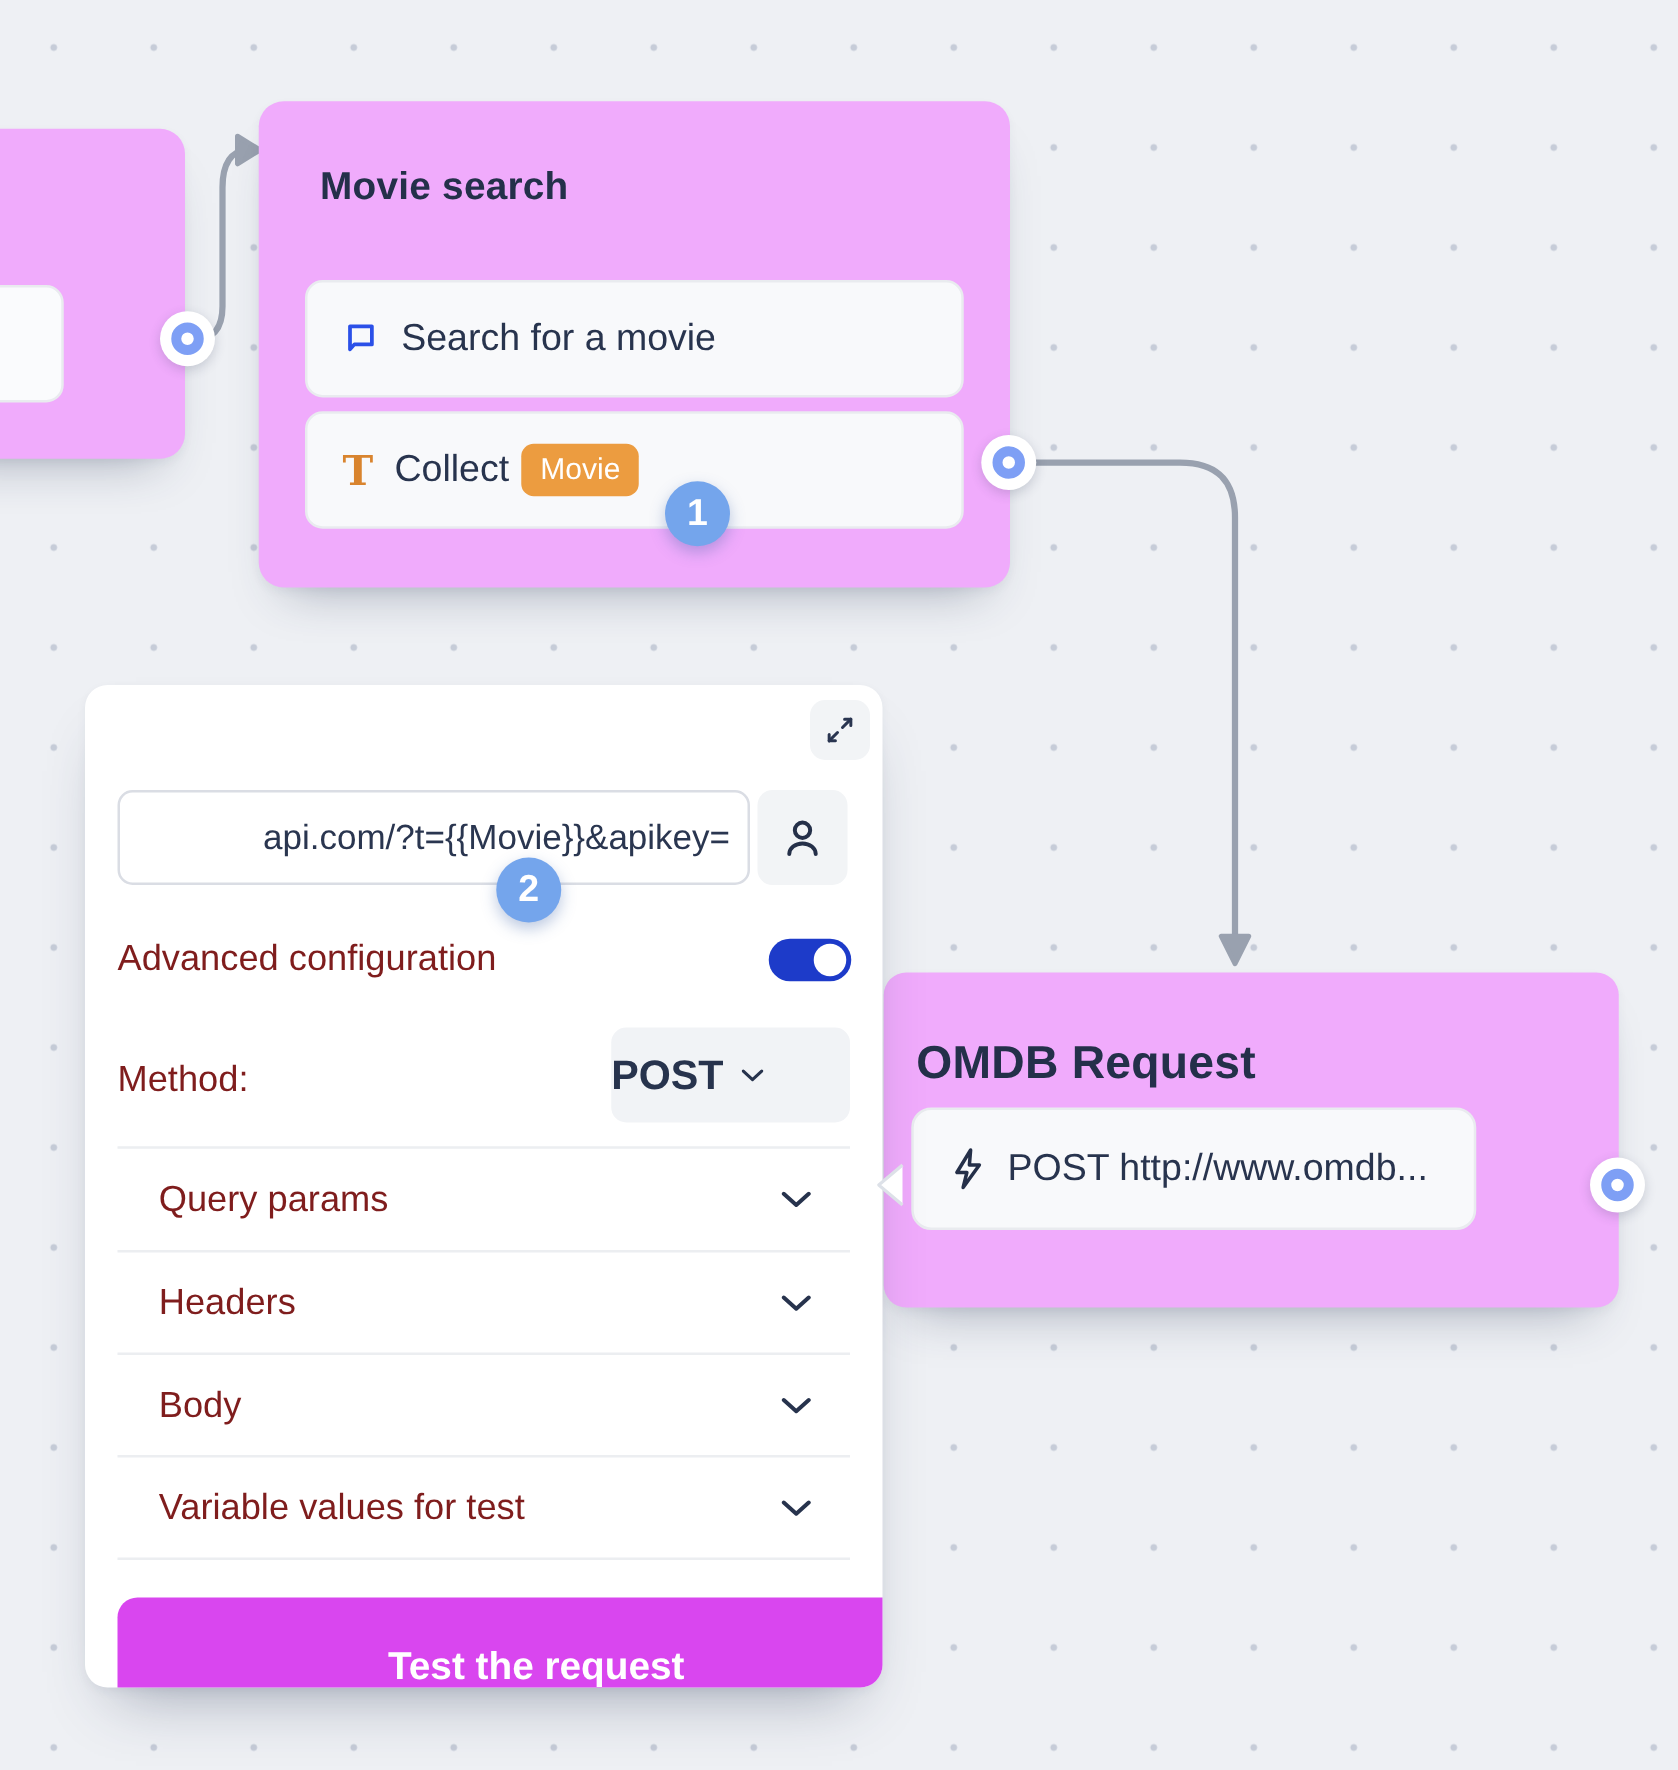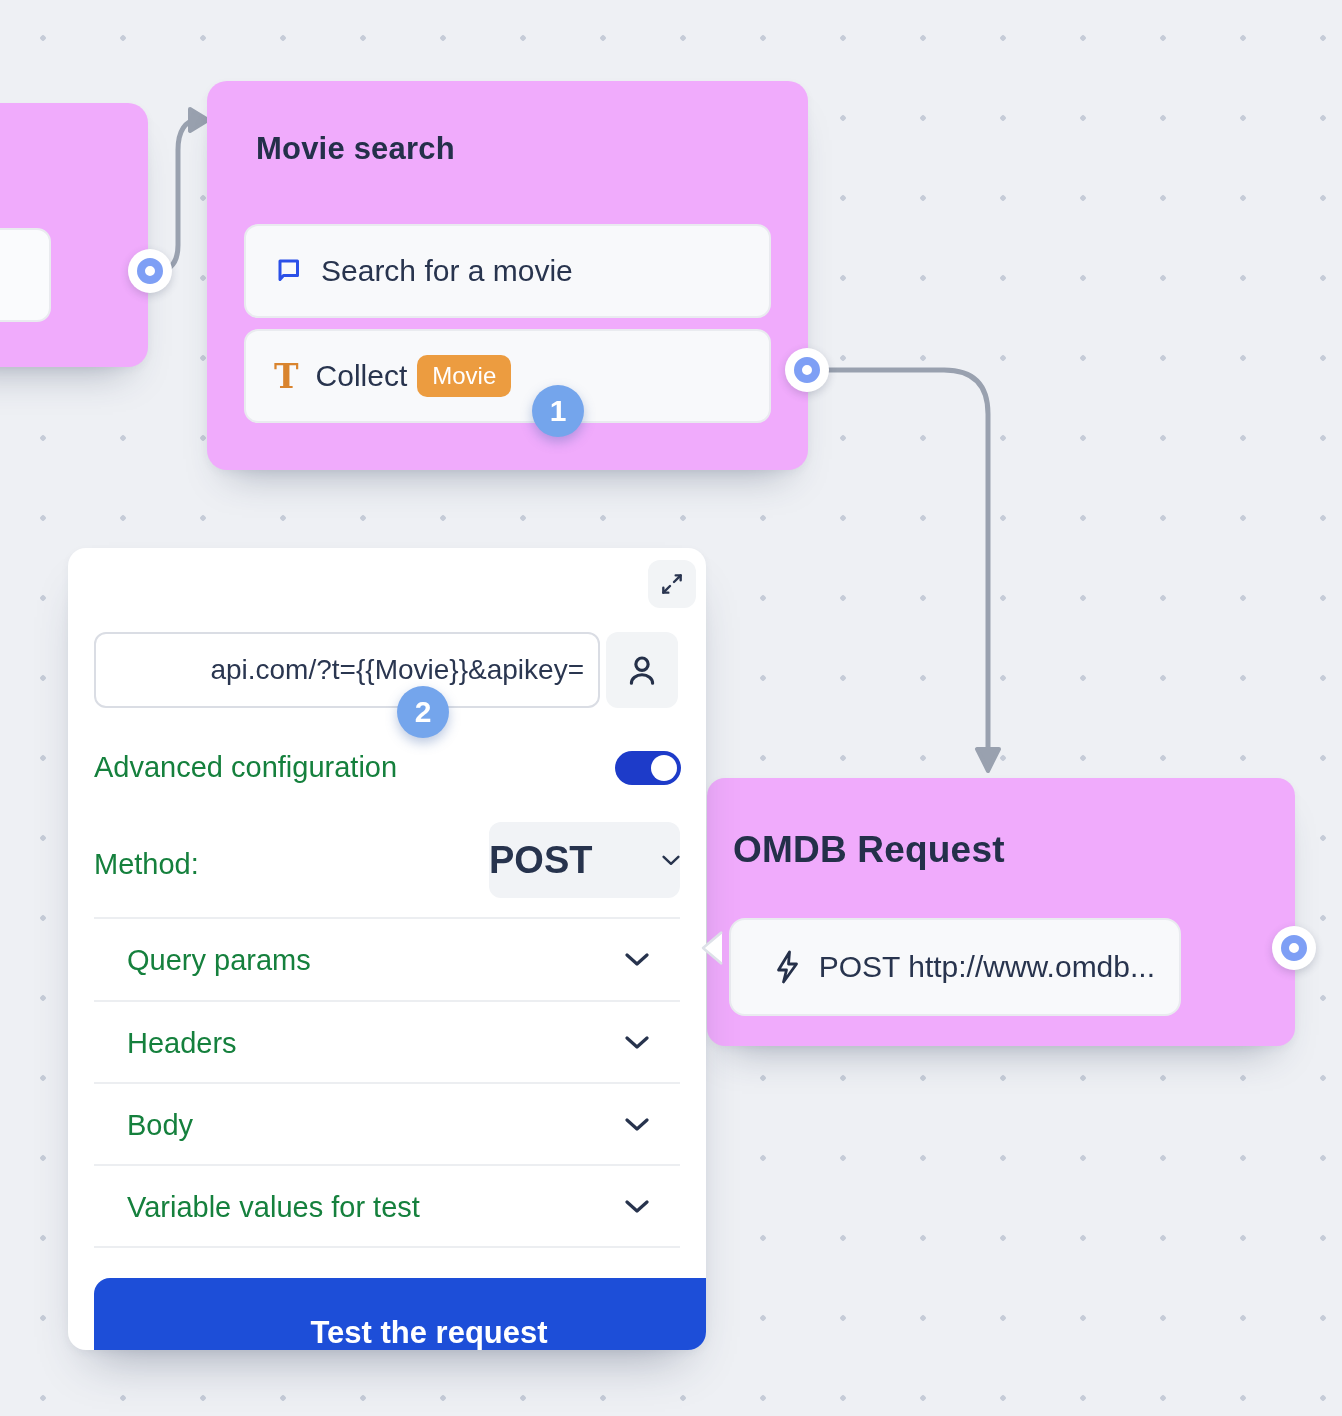--- a/index.html
+++ b/index.html
@@ -57,38 +57,38 @@
     display:flex;align-items:center;justify-content:center;
   }
   .url-input{
     position:absolute;left:26px;top:84px;width:506px;height:76px;box-sizing:border-box;
     background:#ffffff;border:2px solid #dadde4;border-radius:12px;overflow:hidden;
   }
   .url-input span{
     position:absolute;right:14px;top:50%;transform:translateY(-50%);
     white-space:nowrap;font-size:28px;color:#2a3650;
   }
-  .row-label{font-size:29px;color:#15803d;}
+  .row-label{font-size:29px;color:#7f1d1d;}
   .toggle{
     position:absolute;left:547px;top:203px;width:66px;height:34px;border-radius:17px;background:#1d3bc9;
   }
   .toggle::after{
     content:'';position:absolute;right:4px;top:4px;width:26px;height:26px;border-radius:50%;background:#ffffff;
   }
   .method-btn{
     position:absolute;left:421px;top:274px;width:191px;height:76px;background:#f1f3f6;border-radius:12px;
-    display:flex;align-items:center;justify-content:space-between;gap:14px;
-    font-size:38px;font-weight:bold;color:#27334d;
+    display:flex;align-items:center;justify-content:flex-start;gap:14px;
+    font-size:33px;font-weight:bold;color:#27334d;
   }
   .divider{position:absolute;left:26px;width:586px;height:2px;background:#eceef1;}
   .section-row{position:absolute;left:0;width:638px;height:82px;}
   .section-row .row-label{position:absolute;left:59px;top:50%;transform:translateY(-50%);}
   .section-row svg{position:absolute;left:557px;top:50%;transform:translateY(-50%);}
   .test-btn{
-    position:absolute;left:26px;top:730px;width:670px;height:110px;background:#1d4ed8;border-radius:16px;
+    position:absolute;left:26px;top:730px;width:670px;height:110px;background:#d946ef;border-radius:16px;
     display:flex;align-items:center;justify-content:center;
     color:#ffffff;font-size:31px;font-weight:bold;border:none;
   }
   svg{display:block;}
 </style>
 </head>
 <body>
 
 <svg class="abs" width="1342" height="1416" viewBox="0 0 1342 1416" style="left:0;top:0;z-index:5;">
   <path d="M 154 272 C 172 272 178 261 178 245 L 178 150 C 178 130 186 121 196 120" stroke="#99a1af" stroke-width="5" fill="none" stroke-linecap="round"></path>
@@ -117,21 +117,21 @@
     <span class="icon">
         <span class="t-glyph">T</span>
       </span>
     <span>Collect</span>
     <span class="var-badge">Movie</span>
   </div>
 </div>
 
 <div class="card" style="left:707px;top:778px;width:588px;height:268px;border-radius:18px;z-index:8;">
   <div class="card-title" style="left:26px;top:51px;font-size:37px;">OMDB Request</div>
-  <div class="node-item" style="left:22px;top:140px;width:452px;height:98px;border-radius:16px;justify-content:flex-end;">
+  <div class="node-item" style="left:22px;top:108px;width:452px;height:98px;border-radius:16px;">
     <span class="icon">
       <svg width="30" height="36" viewBox="0 0 30 36" fill="none" stroke="#253049" stroke-width="2.8" stroke-linejoin="round">
         <path d="M17.5 3 L6.5 21 h8 L11.5 33 L24.5 15 h-8 L17.5 3 Z"></path>
       </svg>
     </span>
     <span>POST http://www.omdb...</span>
   </div>
 </div>
 
 <svg class="abs" width="26" height="40" viewBox="0 0 26 40" style="left:698px;top:928px;z-index:25;">

